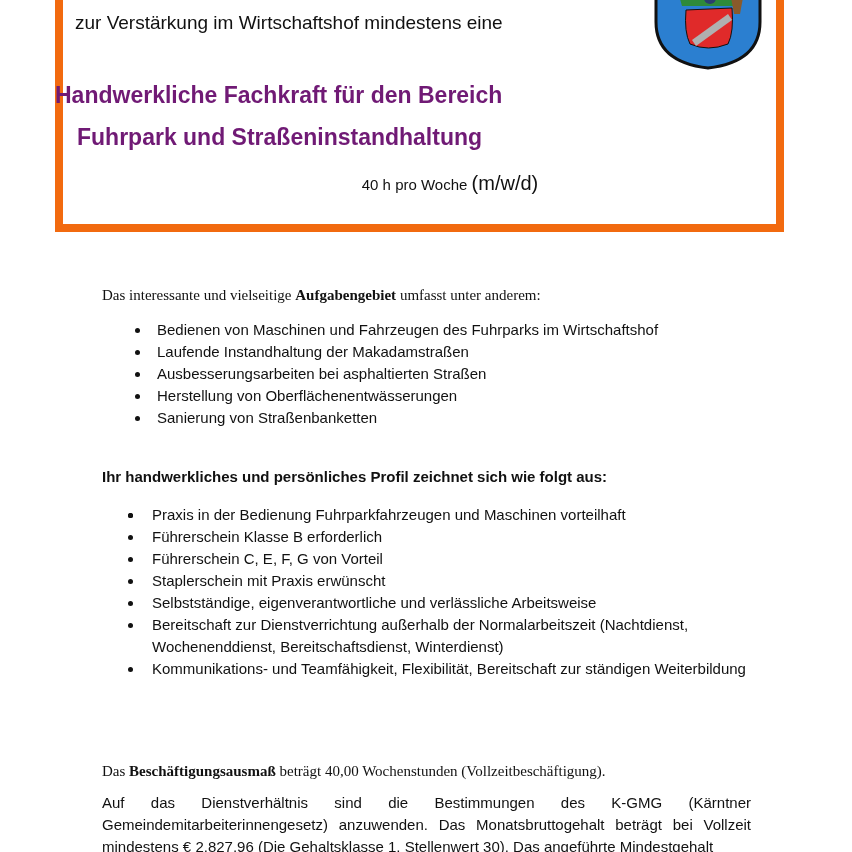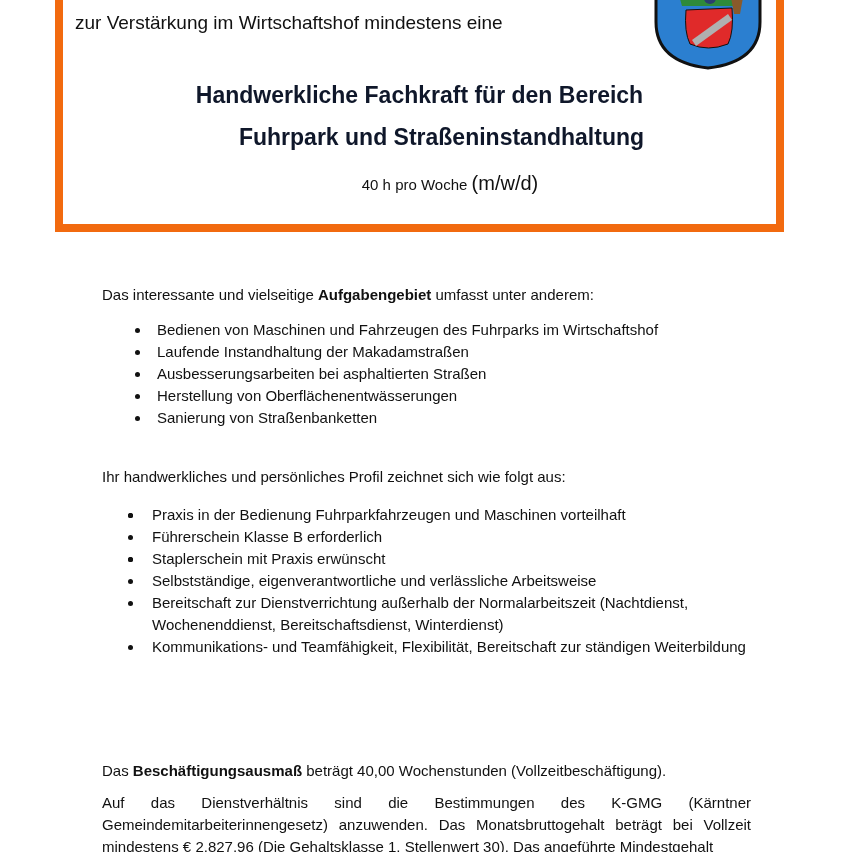--- a/index.html
+++ b/index.html
@@ -9,42 +9,42 @@
   }
   .frame {
     position: absolute; left: 55px; top: -20px; width: 713px; height: 244px;
     border: 8px solid #f26a0f; border-top: none; background: #fff;
   }
   .intro {
     position: absolute; left: 75px; top: 12px; font-size: 19px; color: #111;
   }
   .crest { position: absolute; left: 648px; top: -8px; width: 120px; height: 78px; }
   .h1 {
-    position: absolute; left: 55px; width: 729px; text-align: center;
-    font-weight: bold; font-size: 23px; color: #0f172a;
+    position: absolute; left: 55px; width: 729px; text-align: left;
+    font-weight: bold; font-size: 23px; color: #701a75;
   }
   .h1.l1 { top: 82px; }
   .h1.l2 { top: 124px; padding-left: 22px; }
   .sub {
     position: absolute; left: 55px; width: 790px; text-align: center; top: 172px;
     font-size: 15px;
   }
   .sub .big { font-size: 20px; }
-  .para { position: absolute; left: 102px; font-size: 15px; line-height: 22px; }
+  .para { position: absolute; left: 102px; font-size: 15px; line-height: 22px; font-family: Liberation Serif, serif; }
   .p1 { top: 284px; }
   .list { position: absolute; margin: 4px; padding: 0; list-style: none; font-size: 15px; line-height: 22px; }
   .list li { position: relative; }
   .list li .dot {
     position: absolute; width: 5px; height: 5px; border-radius: 50%; background: #111; top: 9px;
   }
   .list1 { left: 153px; top: 315px; }
   .list1 li .dot { left: -22px; }
   .list2 { left: 148px; top: 500px; width: 600px; }
   .list2 li .dot { left: -24px; }
-  .h2 { position: absolute; left: 102px; top: 468px; font-size: 15px; font-weight: normal; }
+  .h2 { position: absolute; left: 102px; top: 468px; font-size: 15px; font-weight: bold; }
   .p3 { top: 760px; }
   .p4 {
     position: absolute; left: 102px; top: 792px; width: 649px; font-size: 15px; line-height: 22px;
     text-align: justify;
   }
 </style>
 </head>
 <body>
 
 <div class="frame"></div>
@@ -78,21 +78,21 @@
   <li><span class="dot"></span><span>Herstellung von Oberflächenentwässerungen</span></li>
   <li><span class="dot"></span><span>Sanierung von Straßenbanketten</span></li>
 </ul>
 
 <div class="h2">Ihr handwerkliches und persönliches Profil zeichnet sich wie folgt aus:</div>
 
 <ul class="list list2">
   <li><span class="dot"></span></li>
   <li><span class="dot"></span><span>Praxis in der Bedienung Fuhrparkfahrzeugen und Maschinen vorteilhaft</span></li>
   <li><span class="dot"></span><span>Führerschein Klasse B erforderlich</span></li>
-  <li><span class="dot"></span></li>
+  <li><span class="dot"></span><span>Führerschein C, E, F, G von Vorteil</span></li>
   <li><span class="dot"></span><span>Staplerschein mit Praxis erwünscht</span></li>
   <li><span class="dot"></span><span>Selbstständige, eigenverantwortliche und verlässliche Arbeitsweise</span></li>
   <li><span class="dot"></span><span>Bereitschaft zur Dienstverrichtung außerhalb der Normalarbeitszeit (Nachtdienst, Wochenenddienst, Bereitschaftsdienst, Winterdienst)</span></li>
   <li><span class="dot"></span><span>Kommunikations- und Teamfähigkeit, Flexibilität, Bereitschaft zur ständigen Weiterbildung</span></li>
 </ul>
 
 <div class="para p3">
   <span>Das </span><b>Beschäftigungsausmaß</b><span> beträgt 40,00 Wochenstunden (Vollzeitbeschäftigung).</span>
 </div>
 

